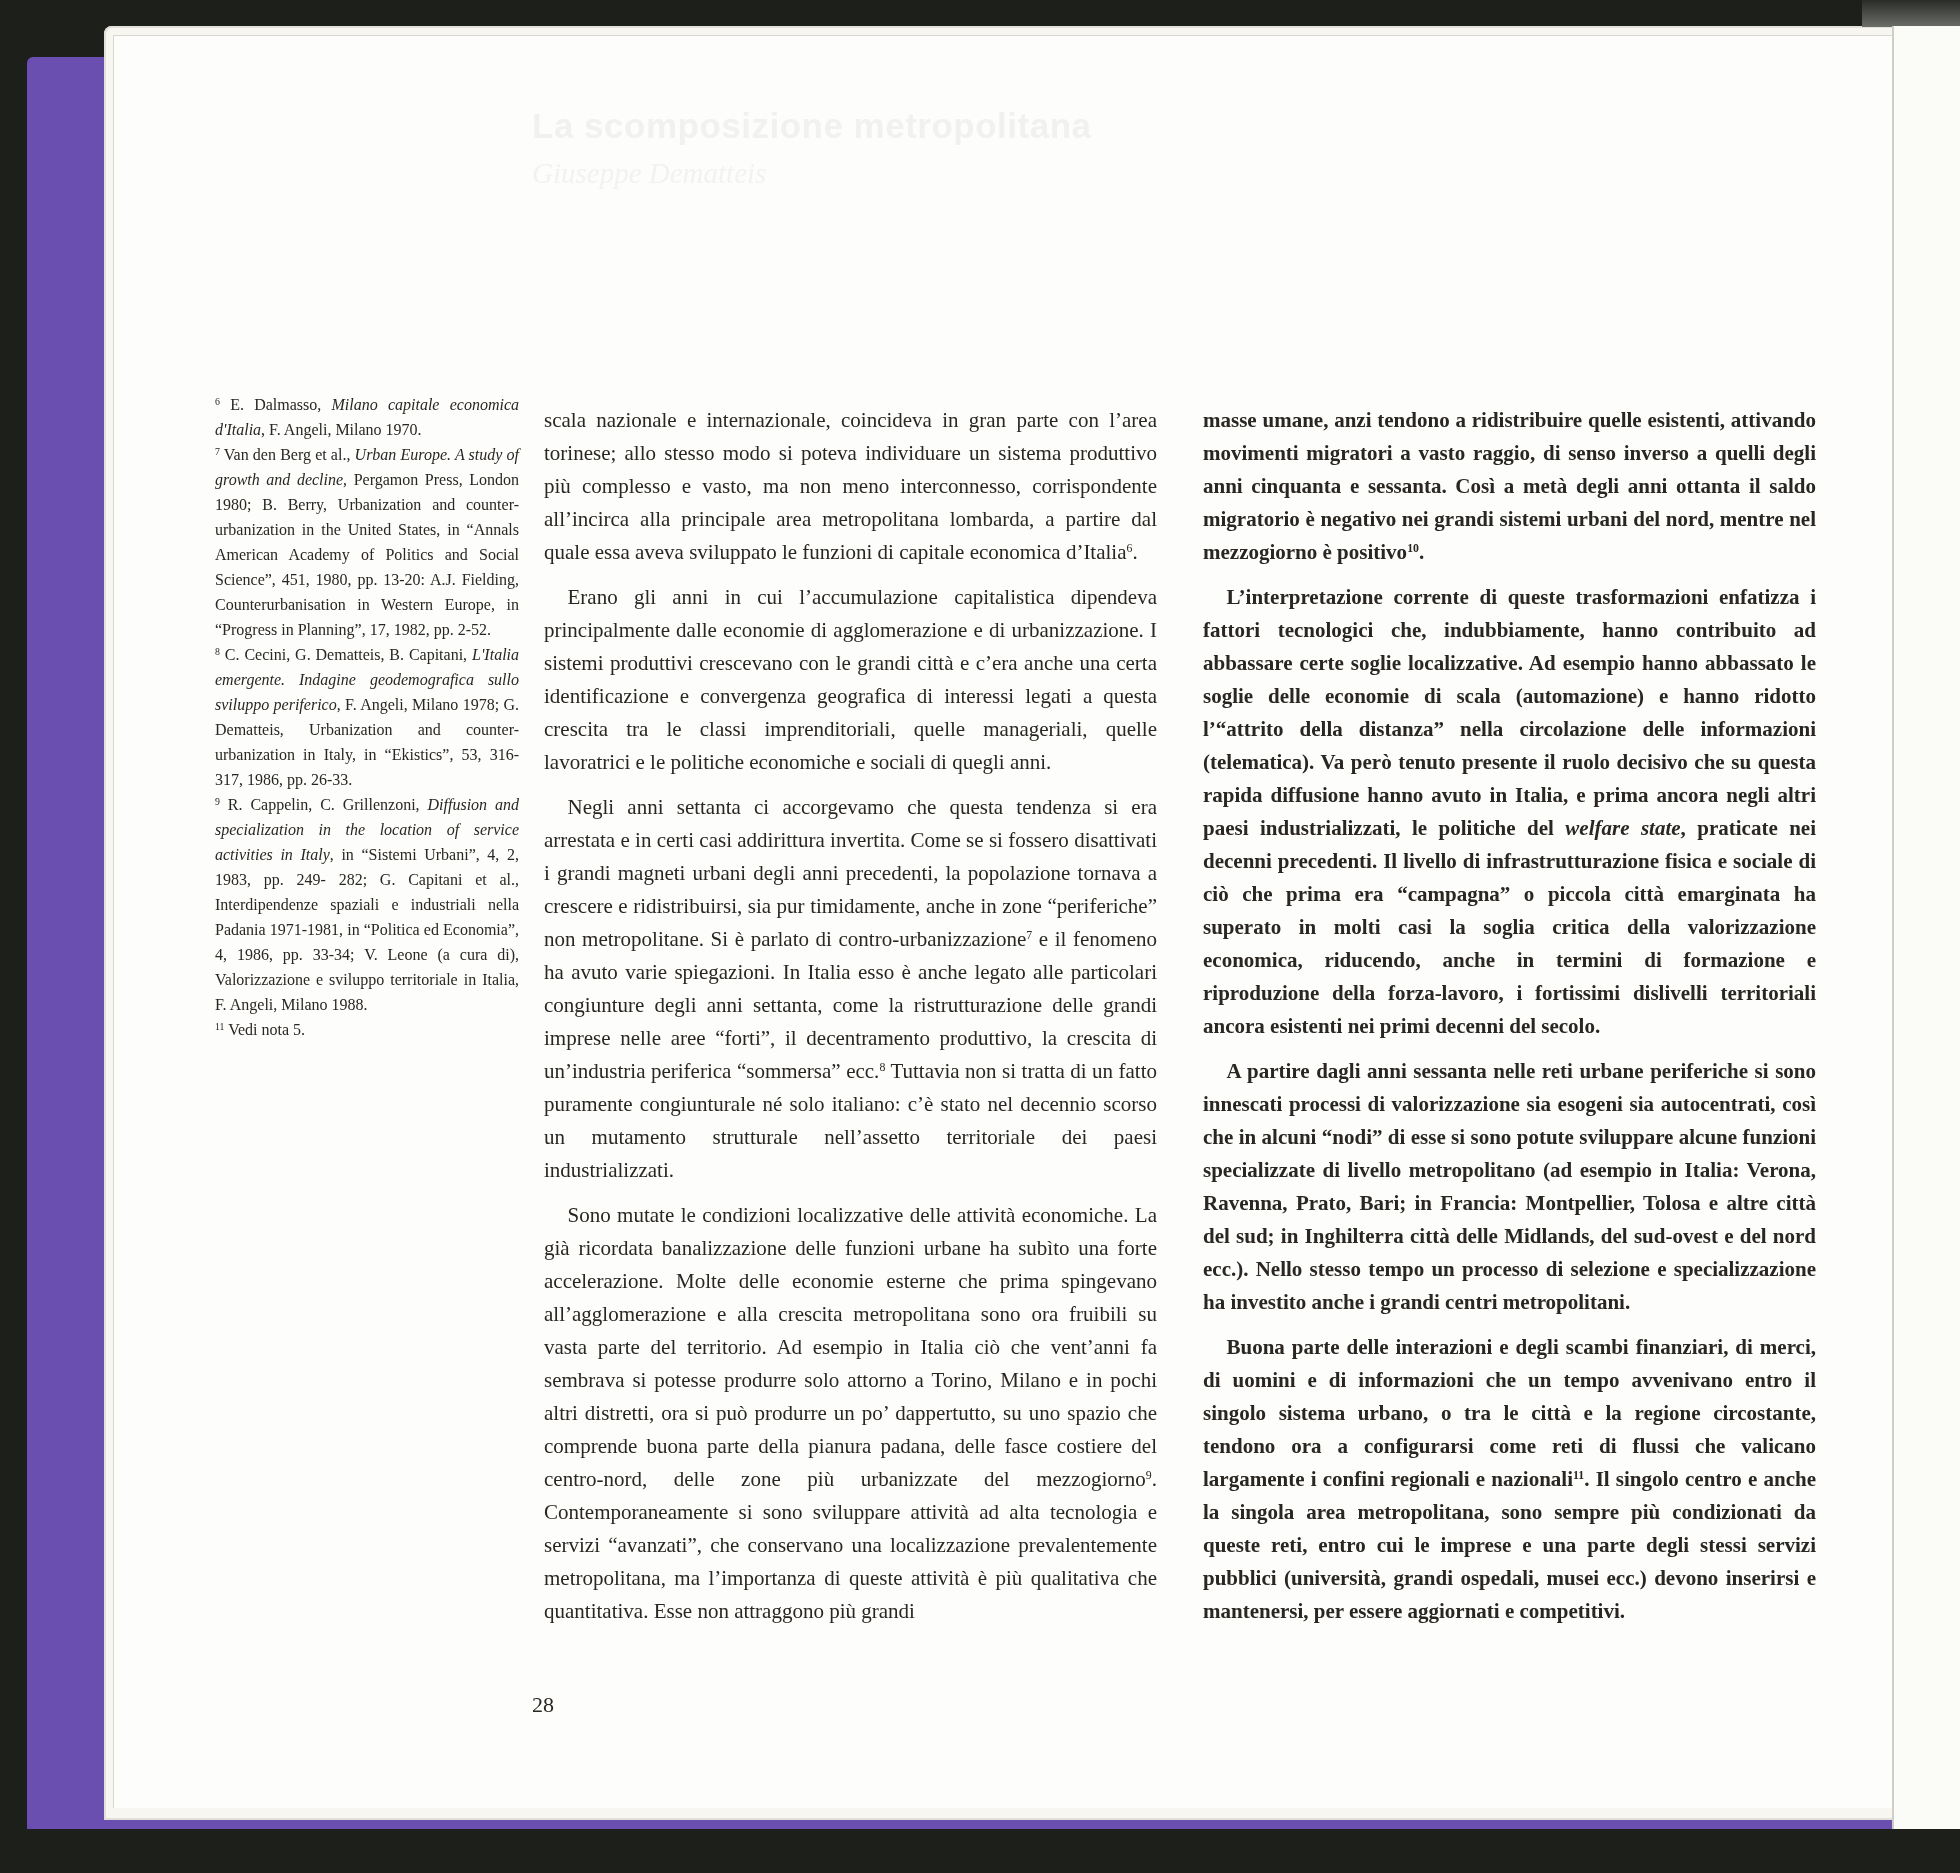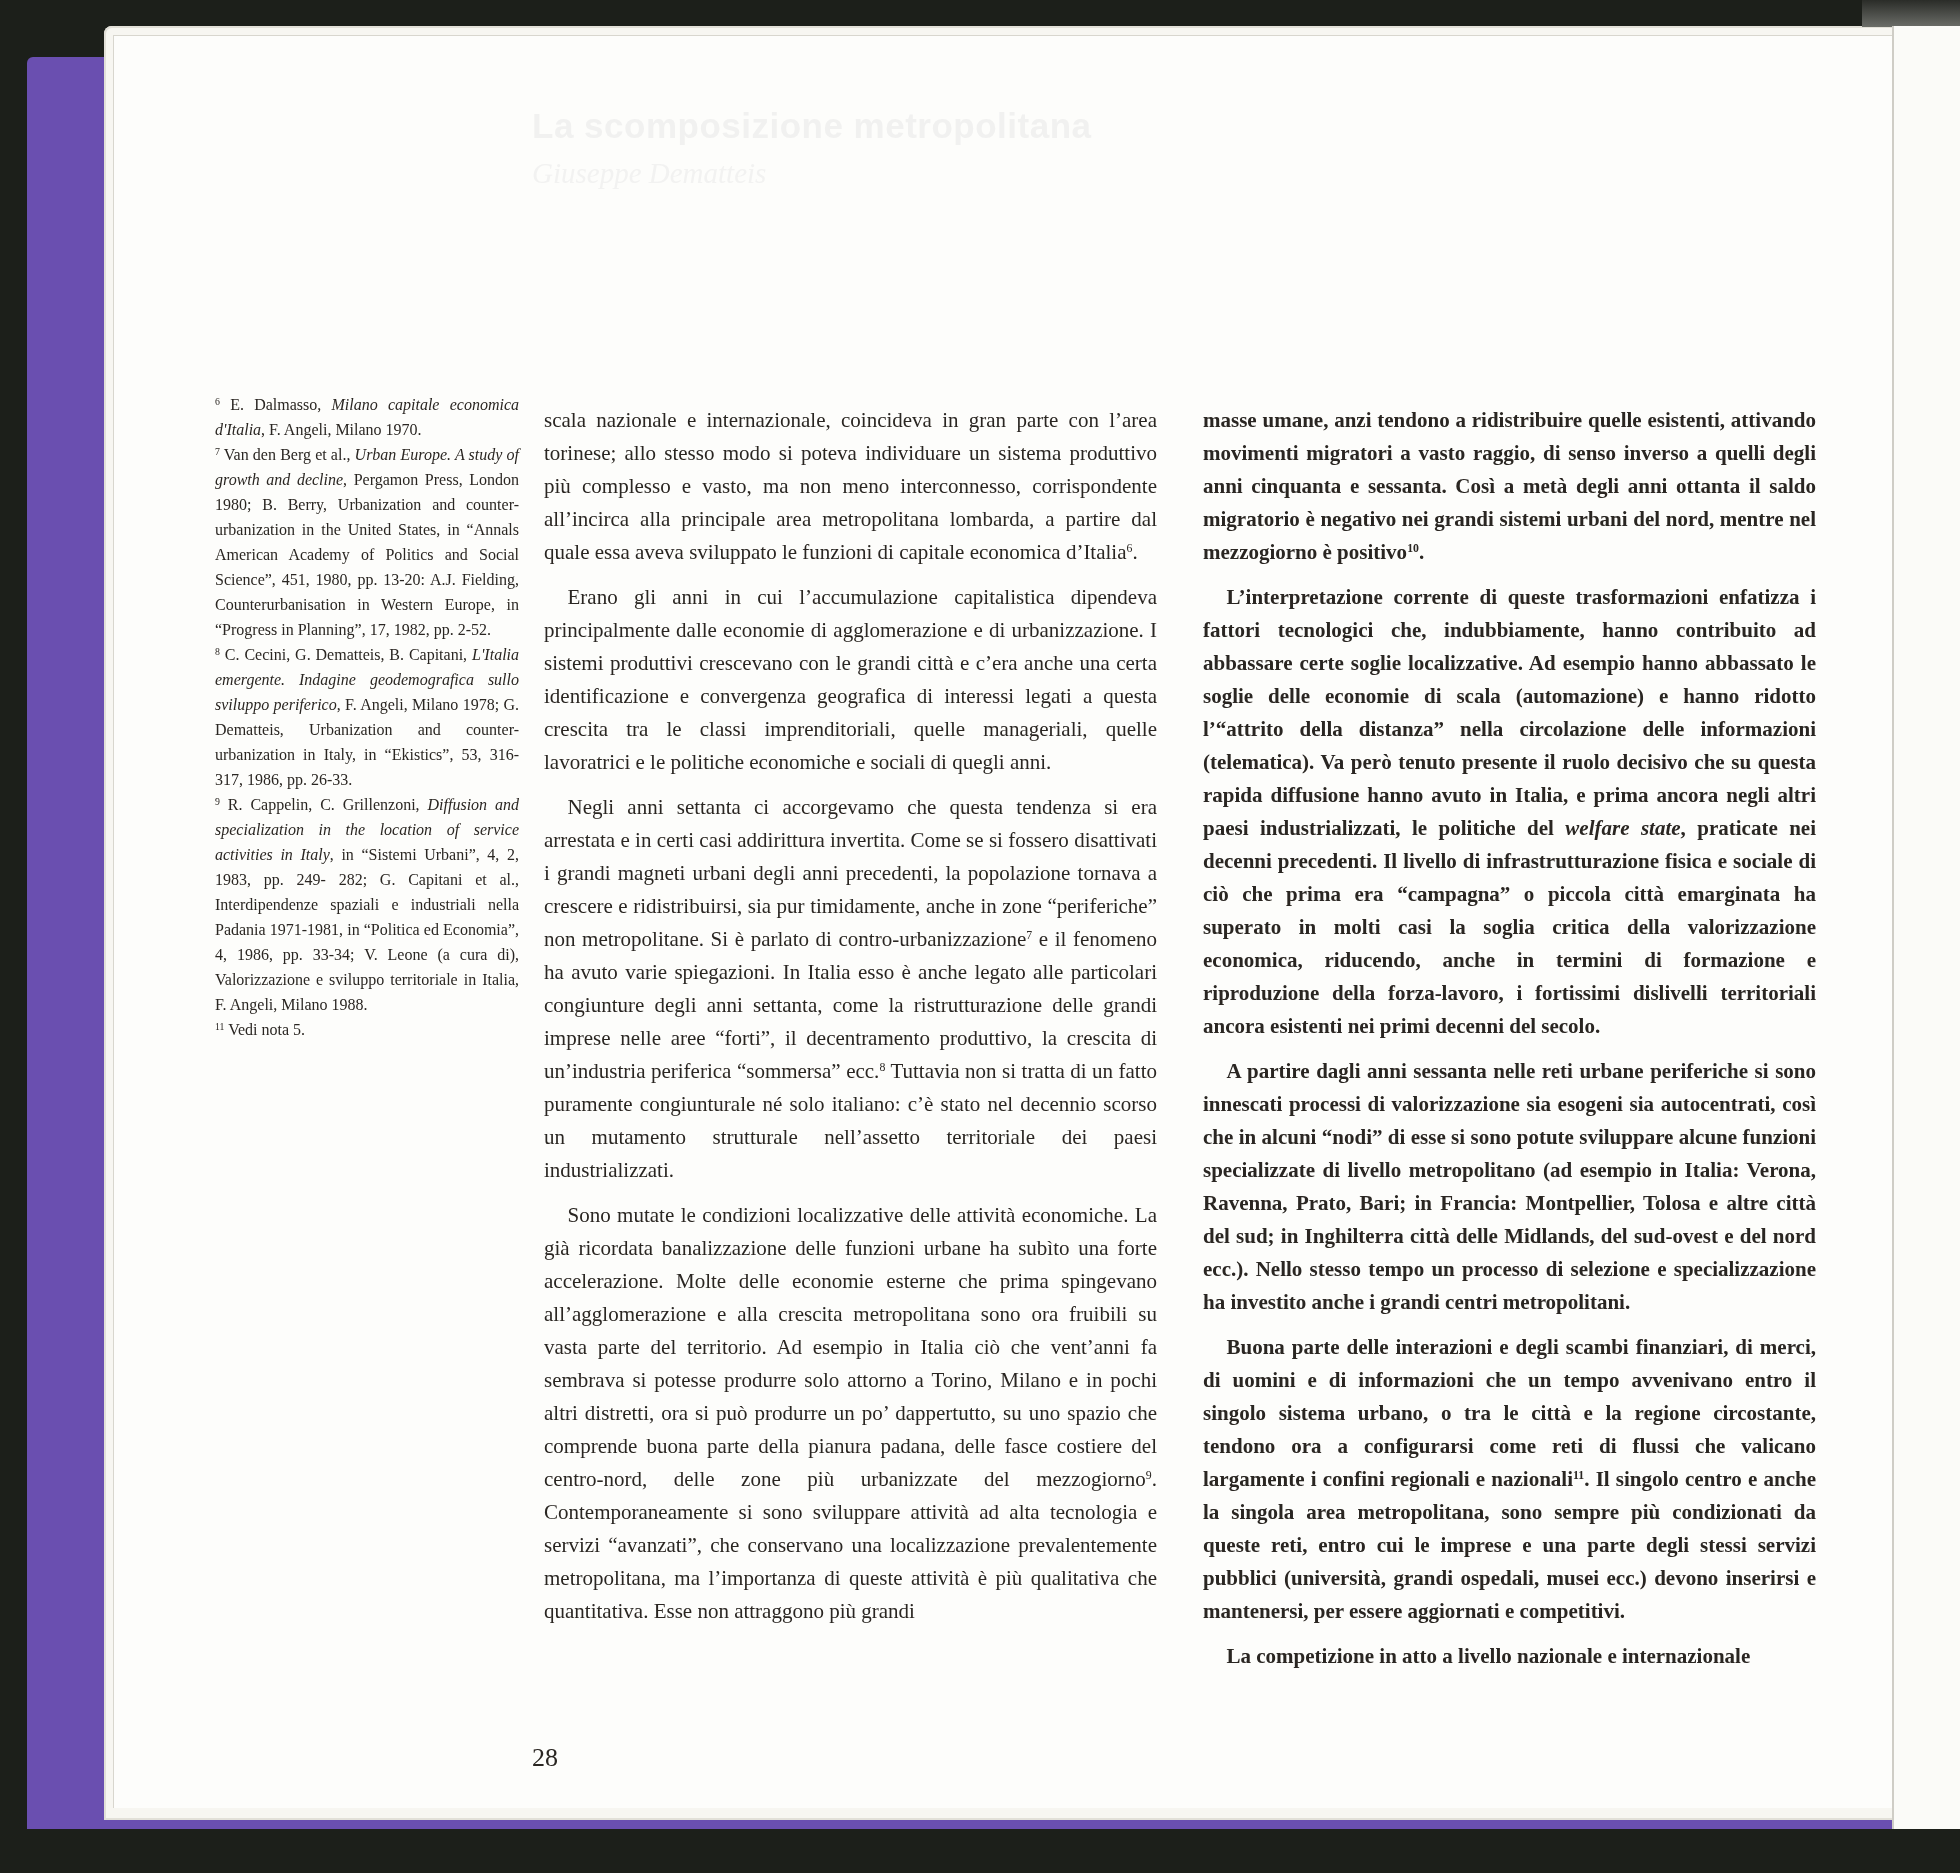--- a/index.html
+++ b/index.html
@@ -57,22 +57,22 @@
       position: absolute; top: 392px; width: 637px;
       font-size: 21px; line-height: 33px; text-align: justify;
     }
     .col p { margin: 12px; text-indent: 23.5px; }
     .col p.noindent { text-indent: 0; }
     .col sup { font-size: 11.8px; vertical-align: 6.9px; line-height: 0; }
     .col-1 { left: 532px; }
     .col-2 { left: 1191px; font-weight: bold; }
     .subhead { font-style: italic; margin-top: 23.5px !important; text-indent: 0 !important; }
     .page-number {
-      position: absolute; left: 532px; top: 1743px;
-      font-size: 26px;
+      position: absolute; left: 532px; top: 1692px;
+      font-size: 22px;
     }
   </style>
 </head>
 <body>
 
 <div class="cover"></div>
 <div class="page-stack"></div>
 <div class="right-edge-top"></div>
 <div class="page"></div>
 <div class="right-edge"></div>
@@ -93,17 +93,16 @@
   <p>Erano gli anni in cui l’accumulazione capitalistica dipendeva principalmente dalle economie di agglomerazione e di urbanizzazione. I sistemi produttivi crescevano con le grandi città e c’era anche una certa identificazione e convergenza geografica di interessi legati a questa crescita tra le classi imprenditoriali, quelle manageriali, quelle lavoratrici e le politiche economiche e sociali di quegli anni.</p>
   <p><span>Negli anni settanta ci accorgevamo che questa tendenza si era arrestata e in certi casi addirittura invertita. Come se si fossero disattivati i grandi magneti urbani degli anni precedenti, la popolazione tornava a crescere e ridistribuirsi, sia pur timidamente, anche in zone “periferiche” non metropolitane. Si è parlato di contro-urbanizzazione</span><sup>7</sup><span> e il fenomeno ha avuto varie spiegazioni. In Italia esso è anche legato alle particolari congiunture degli anni settanta, come la ristrutturazione delle grandi imprese nelle aree “forti”, il decentramento produttivo, la crescita di un’industria periferica “sommersa” ecc.</span><sup>8</sup><span> Tuttavia non si tratta di un fatto puramente congiunturale né solo italiano: c’è stato nel decennio scorso un mutamento strutturale nell’assetto territoriale dei paesi industrializzati.</span></p>
   <p><span>Sono mutate le condizioni localizzative delle attività economiche. La già ricordata banalizzazione delle funzioni urbane ha subìto una forte accelerazione. Molte delle economie esterne che prima spingevano all’agglomerazione e alla crescita metropolitana sono ora fruibili su vasta parte del territorio. Ad esempio in Italia ciò che vent’anni fa sembrava si potesse produrre solo attorno a Torino, Milano e in pochi altri distretti, ora si può produrre un po’ dappertutto, su uno spazio che comprende buona parte della pianura padana, delle fasce costiere del centro-nord, delle zone più urbanizzate del mezzogiorno</span><sup>9</sup><span>. Contemporaneamente si sono sviluppare attività ad alta tecnologia e servizi “avanzati”, che conservano una localizzazione prevalentemente metropolitana, ma l’importanza di queste attività è più qualitativa che quantitativa. Esse non attraggono più grandi</span></p>
 </div>
 
 <div class="col col-2">
   <p class="noindent"><span>masse umane, anzi tendono a ridistribuire quelle esistenti, attivando movimenti migratori a vasto raggio, di senso inverso a quelli degli anni cinquanta e sessanta. Così a metà degli anni ottanta il saldo migratorio è negativo nei grandi sistemi urbani del nord, mentre nel mezzogiorno è positivo</span><sup>10</sup>.</p>
   <p><span>L’interpretazione corrente di queste trasformazioni enfatizza i fattori tecnologici che, indubbiamente, hanno contribuito ad abbassare certe soglie localizzative. Ad esempio hanno abbassato le soglie delle economie di scala (automazione) e hanno ridotto l’“attrito della distanza” nella circolazione delle informazioni (telematica). Va però tenuto presente il ruolo decisivo che su questa rapida diffusione hanno avuto in Italia, e prima ancora negli altri paesi industrializzati, le politiche del </span><i>welfare state</i><span>, praticate nei decenni precedenti. Il livello di infrastrutturazione fisica e sociale di ciò che prima era “campagna” o piccola città emarginata ha superato in molti casi la soglia critica della valorizzazione economica, riducendo, anche in termini di formazione e riproduzione della forza-lavoro, i fortissimi dislivelli territoriali ancora esistenti nei primi decenni del secolo.</span></p>
   <p>A partire dagli anni sessanta nelle reti urbane periferiche si sono innescati processi di valorizzazione sia esogeni sia autocentrati, così che in alcuni “nodi” di esse si sono potute sviluppare alcune funzioni specializzate di livello metropolitano (ad esempio in Italia: Verona, Ravenna, Prato, Bari; in Francia: Montpellier, Tolosa e altre città del sud; in Inghilterra città delle Midlands, del sud-ovest e del nord ecc.). Nello stesso tempo un processo di selezione e specializzazione ha investito anche i grandi centri metropolitani.</p>
   <p><span>Buona parte delle interazioni e degli scambi finanziari, di merci, di uomini e di informazioni che un tempo avvenivano entro il singolo sistema urbano, o tra le città e la regione circostante, tendono ora a configurarsi come reti di flussi che valicano largamente i confini regionali e nazionali</span><sup>11</sup><span>. Il singolo centro e anche la singola area metropolitana, sono sempre più condizionati da queste reti, entro cui le imprese e una parte degli stessi servizi pubblici (università, grandi ospedali, musei ecc.) devono inserirsi e mantenersi, per essere aggiornati e competitivi.</span></p>
-  <p>La competizione in atto a livello nazionale e internazionale</p>
 </div>
 
 <div class="page-number">28</div>
 
 
 </body></html>

